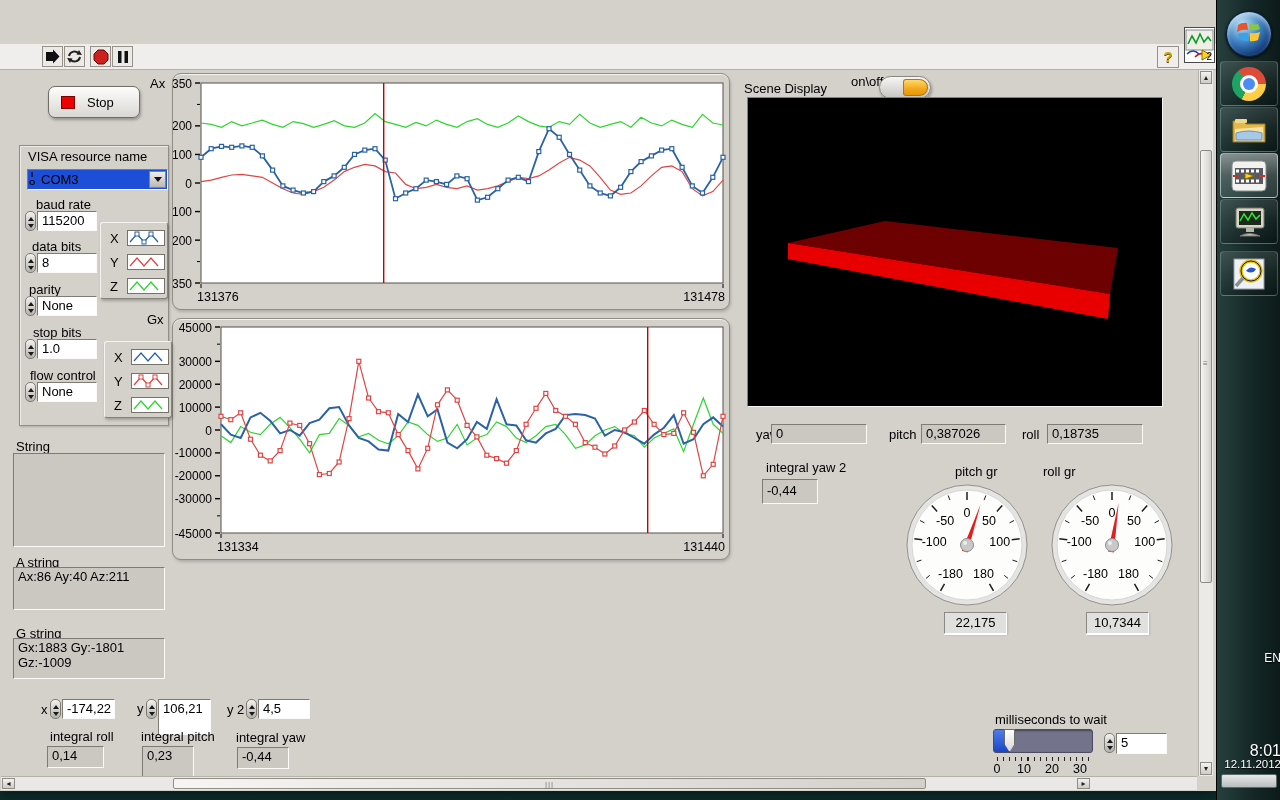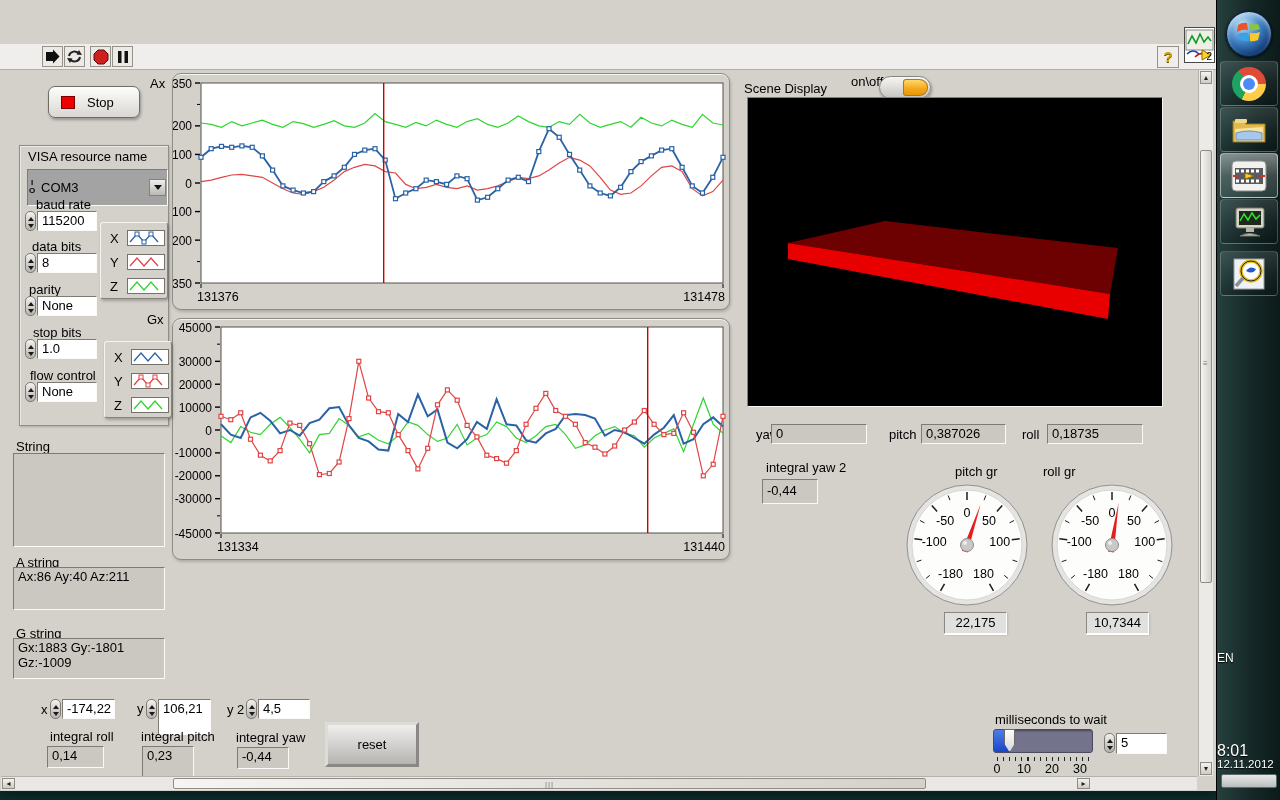--- a/index.html
+++ b/index.html
@@ -30,21 +30,21 @@
   
   .lbl{position:absolute;font-size:13px;color:#000;white-space:nowrap}
   .fld{position:absolute;background:#fff;border:1px solid;border-color:#7e7b74 #fbfaf7 #fbfaf7 #7e7b74;font-size:13px;padding:1px 4px;color:#000}
   .ind{position:absolute;background:#cbc8c2;border:1px solid;border-color:#7e7b74 #fbfaf7 #fbfaf7 #7e7b74;font-size:13px;padding:1px 4px;color:#000}
   .disp{position:absolute;background:#e0e0de;border:1px solid;border-color:#8a8a84 #ffffff #ffffff #8a8a84;box-shadow:0 1px 0 #fff,1px 1px 2px rgba(0,0,0,.12);font-size:13px;text-align:center;padding-top:2px}
   .spin{position:absolute;width:11px;height:20px;background:linear-gradient(#f2f1ef,#b5b2ac);border:1px solid #7e7b74;border-radius:5px}
   .spin .su,.spin .sd{position:relative;height:9px}
   .spin .su::after{content:'';position:absolute;left:1.5px;top:2px;border:3px solid transparent;border-bottom:4px solid #1a1a1a}
   .spin .sd::after{content:'';position:absolute;left:1.5px;top:3px;border:3px solid transparent;border-top:4px solid #1a1a1a}
   .cluster{position:absolute;left:19px;top:145px;width:150px;height:281px;border:1px solid #918e87;box-shadow:inset 1px 1px 0 #ebe9e5,1px 1px 2px rgba(0,0,0,.18);background:#d4d1cb}
-  .combo{position:absolute;left:27px;top:169px;width:141px;height:37px;background:#a3a3a3;border:1px solid;border-color:#7e7b74 #fbfaf7 #fbfaf7 #7e7b74;display:flex;align-items:center}
+  .combo{position:absolute;left:27px;top:169px;width:141px;height:21px;background:#1d4ed8;border:1px solid;border-color:#7e7b74 #fbfaf7 #fbfaf7 #7e7b74;display:flex;align-items:center}
   .io{width:13px;height:17px;position:relative;font-size:8px;font-weight:bold;color:#000}
   .io::before{content:'I';position:absolute;left:3px;top:-1px}
   .io::after{content:'O';position:absolute;left:1px;top:7px}
   .combo .cval{flex:1;font-size:13px}
   .combo .dd{width:17px;height:17px;margin-right:1px;background:linear-gradient(#f0efed,#bbb8b1);border:1px solid #85827b;display:flex;align-items:center;justify-content:center}
   .dd i{border:4px solid transparent;border-top:5px solid #111;margin-top:4px}
   .legend{position:absolute;background:#d4d1cb;border:1px solid;border-color:#f5f4f1 #85827b #85827b #f5f4f1;border-radius:3px;box-shadow:1px 2px 3px rgba(0,0,0,.25);padding:3px 0 0 9px}
   .legend-row{height:24px;display:flex;align-items:center;gap:7px}
   .legend-row .sl{font-size:13px;width:10px}
   .legend-row .glyph{width:38px;height:16px;background:#fff;border:1px solid #75726b}
@@ -66,21 +66,21 @@
   .vscroll{position:absolute;left:1198px;top:70px;width:15px;height:706px;background:#eceae7;border-left:1px solid #b5b2ac}
   .sbtn{position:absolute;background:linear-gradient(#f4f3f1,#cfccc6);border:1px solid #8f8c85;display:flex;align-items:center;justify-content:center;font-size:8px;color:#222}
   .sthumb{position:absolute;background:linear-gradient(90deg,#f6f5f3,#d4d1cb);border:1px solid #8f8c85;border-radius:2px}
   .vthumb{background:linear-gradient(90deg,#f6f5f3,#d4d1cb)}
   .grip{position:absolute;font-size:8px;color:#777;letter-spacing:1px}
   
   #taskbar{position:absolute;left:1216px;top:0;width:64px;height:800px;background:linear-gradient(90deg,#26403e,#132625 60%,#0c1b1a);border-left:1px solid #000}
   .tkbtn{position:absolute;left:3px;width:58px;height:45px;border-radius:4px;border:1px solid rgba(255,255,255,.22);background:linear-gradient(rgba(255,255,255,.12),rgba(255,255,255,.03) 50%,rgba(0,0,0,.18));display:flex;align-items:center;justify-content:center}
   .tkbtn.active{background:linear-gradient(rgba(255,255,255,.45),rgba(255,255,255,.2) 50%,rgba(120,150,150,.25));border-color:rgba(255,255,255,.5)}
   .orb{position:absolute;left:9px;top:11px;width:46px;height:46px;border-radius:50%;background:radial-gradient(circle at 35% 28%,#b9e2f4,#3a7cc0 45%,#0b2f66 80%);border:1px solid #06223f;box-shadow:inset 0 3px 5px rgba(255,255,255,.6),0 1px 3px #000;display:flex;align-items:center;justify-content:center}
-  .tray{position:absolute;left:0;width:64px;color:#fff;text-align:left;text-shadow:0 1px 1px #000}
+  .tray{position:absolute;left:0;width:64px;color:#fff;text-align:right;text-shadow:0 1px 1px #000}
   .showdesk{position:absolute;left:4px;top:774px;width:56px;height:14px;background:linear-gradient(#e8e8e8,#b9bdbd);border:1px solid #5a6a6a;border-radius:2px}
   svg text{font-family:"Liberation Sans",sans-serif}
 </style>
 </head>
 <body>
 
 <div id="window">
 
 
 
@@ -403,21 +403,20 @@
       <div class="su"></div>
       <div class="sd"></div>
     </div>
   <div class="fld" style="left:258px;top:699px;width:52px;height:20px">4,5</div>
   <span class="lbl" style="left:50px;top:729px">integral roll</span>
   <div class="ind" style="left:47px;top:746px;width:57px;height:22px">0,14</div>
   <span class="lbl" style="left:141px;top:729px">integral pitch</span>
   <div class="ind" style="left:142px;top:746px;width:52px;height:32px">0,23</div>
   <span class="lbl" style="left:236px;top:730px">integral yaw</span>
   <div class="ind" style="left:237px;top:747px;width:52px;height:22px">-0,44</div>
-  <button class="resetbtn">reset</button>
 
   <span class="lbl" style="left:744px;top:81px">Scene Display</span>
   <span class="lbl" style="left:851px;top:74px">on\off</span>
   <div class="toggle">
       <div class="knob"></div>
     </div>
   <div class="scene">
     <svg width="414" height="308" viewBox="0 0 414 308">
       <rect x="0" y="0" width="414" height="308" fill="#000000"></rect>
       <polygon points="40,145 137,123 370,150 362,196" fill="#6d0000"></polygon>

